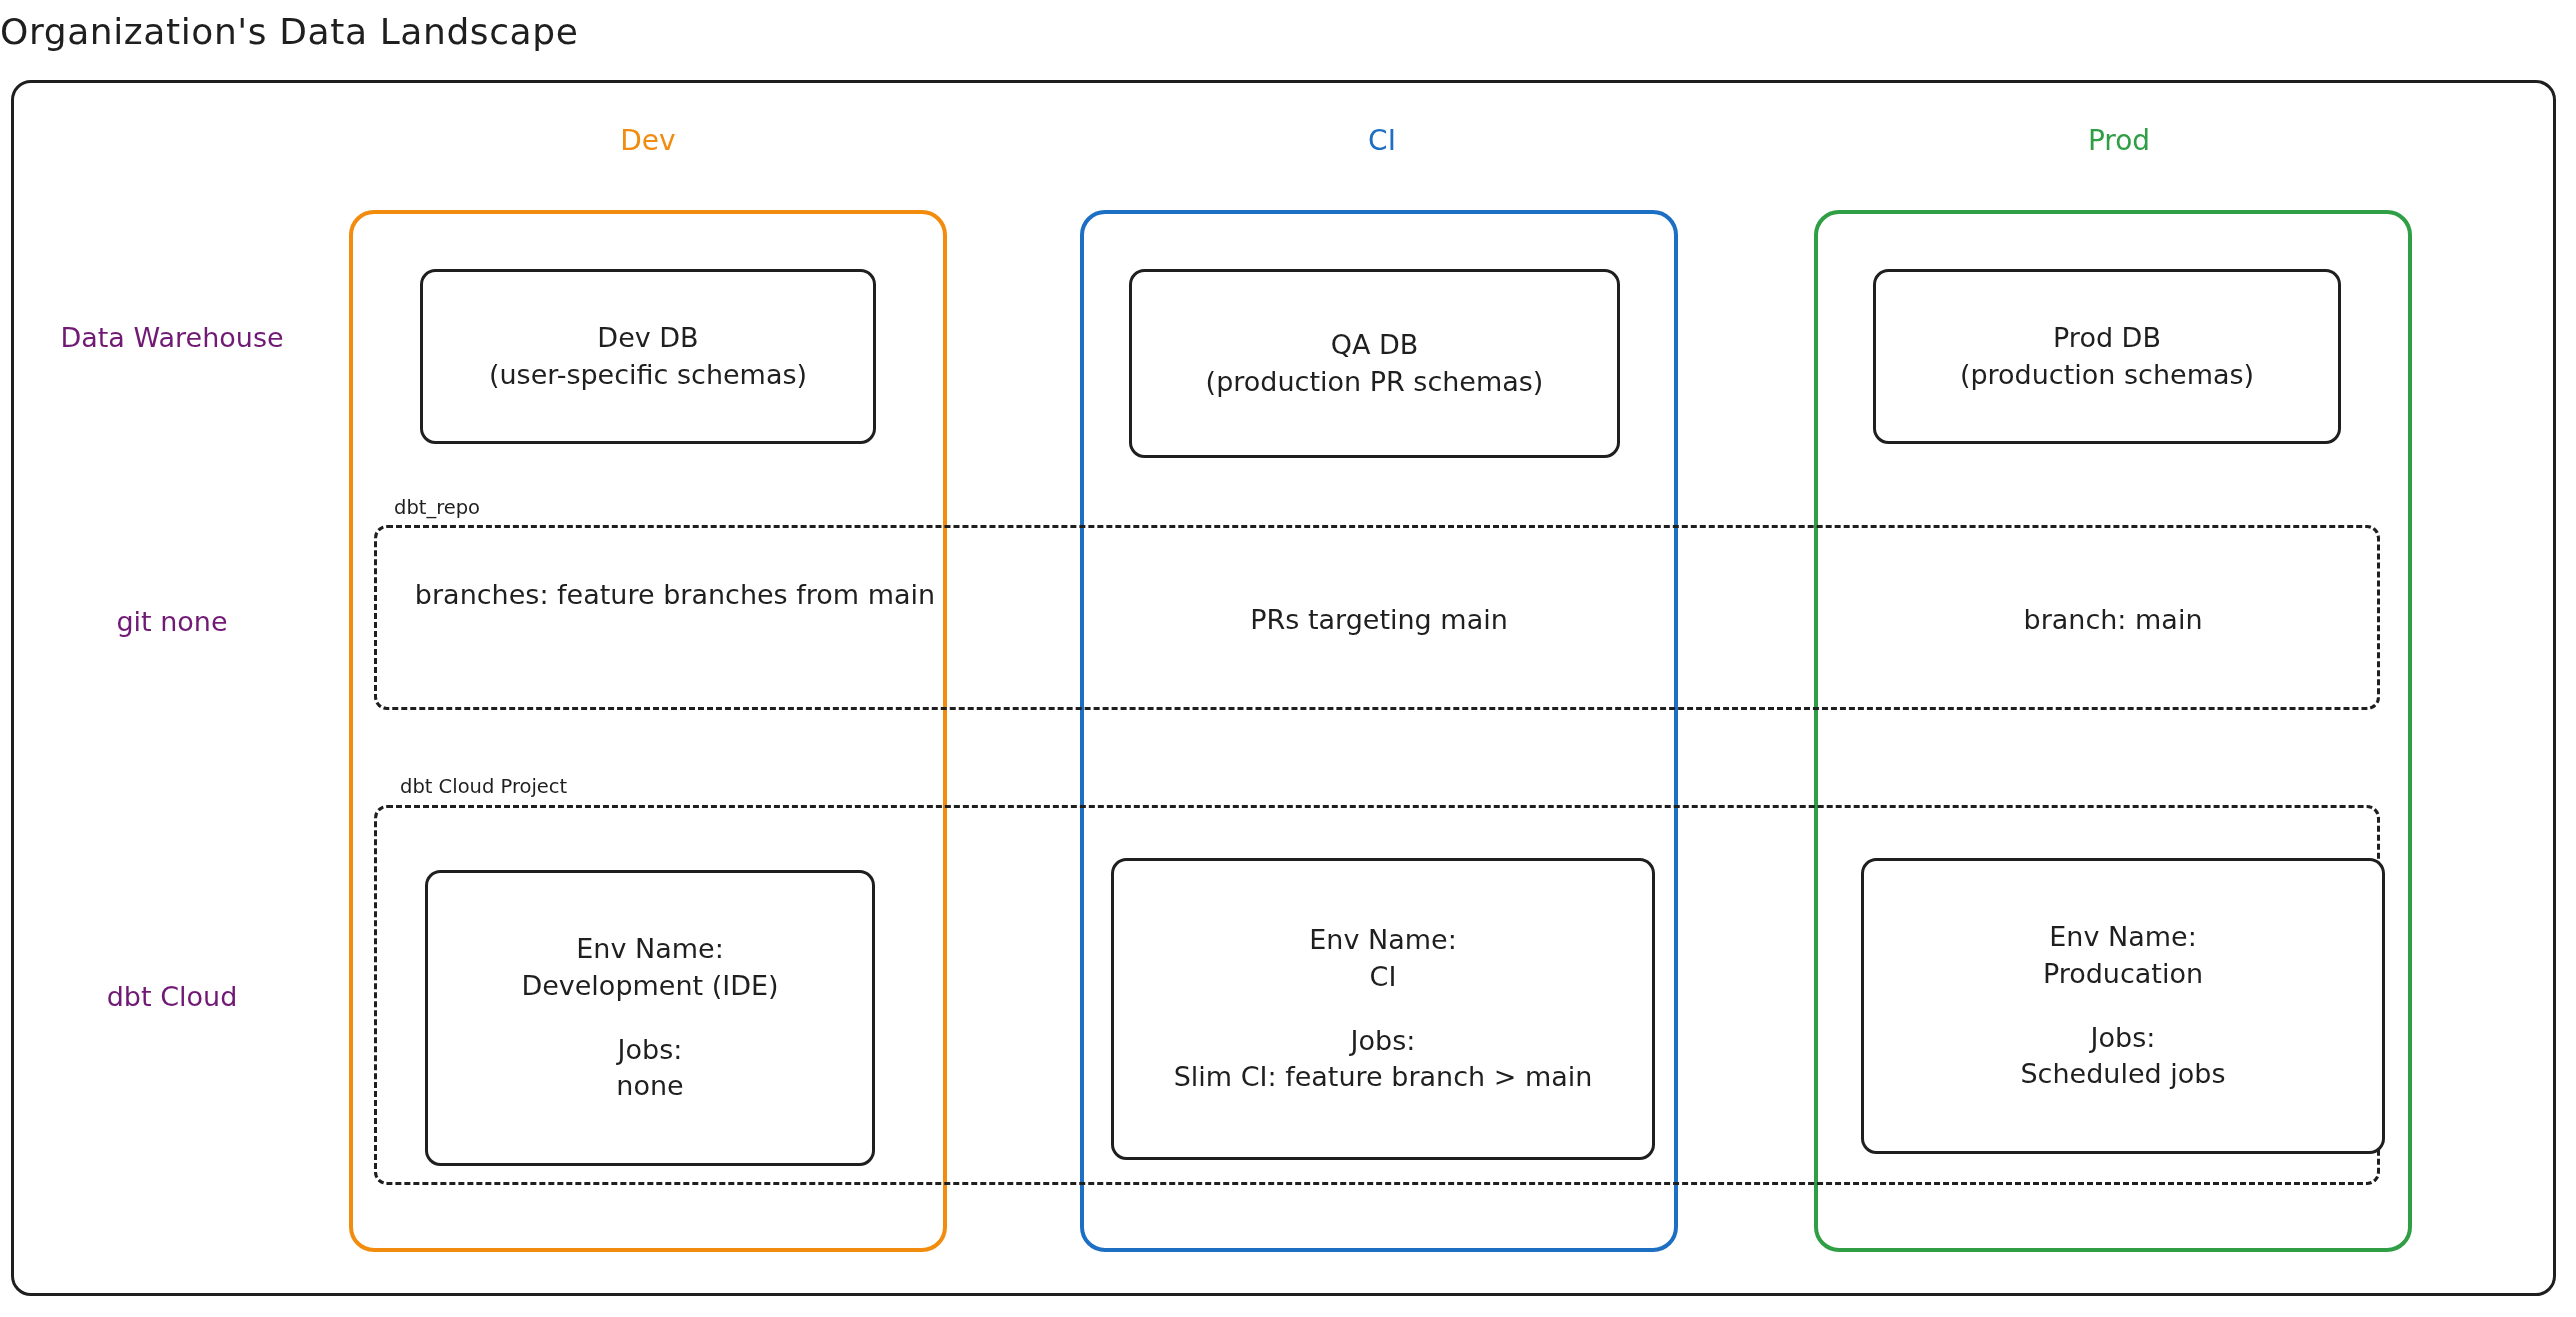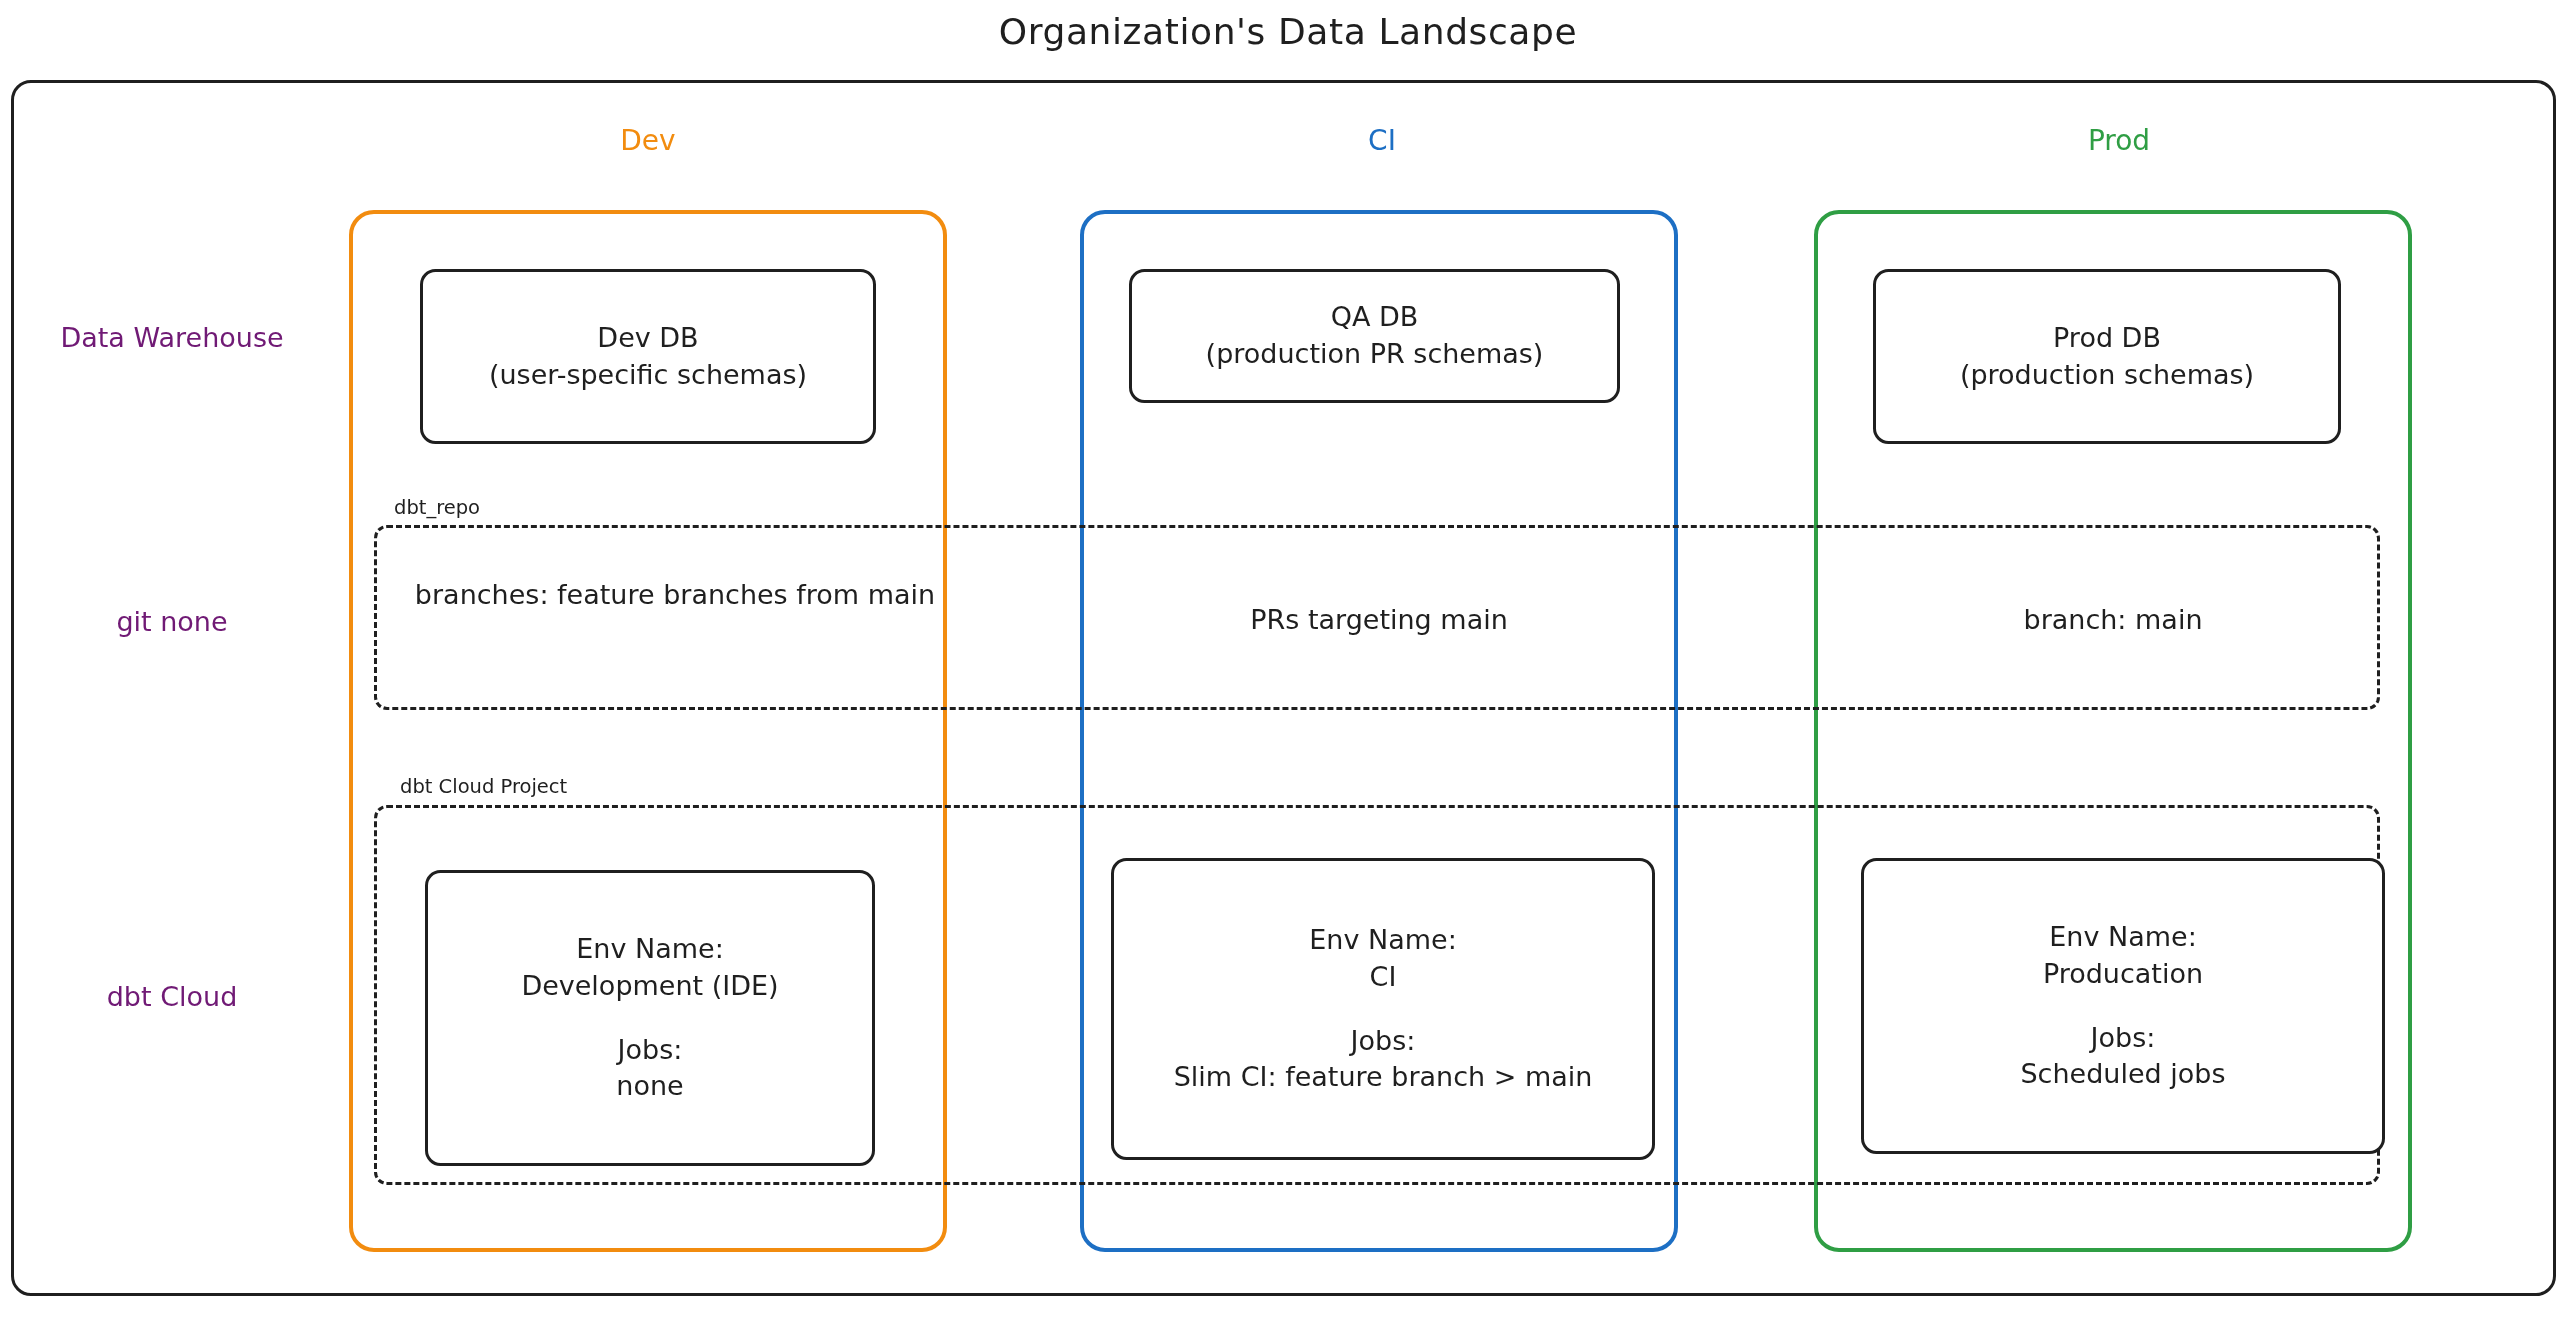--- a/index.html
+++ b/index.html
@@ -15,21 +15,20 @@
     overflow: hidden;
     position: relative;
   }
 
   
   #diagram-title {
     position: absolute;
     top: 10.7px;
     left: 0;
     width: 2576px;
-    text-align: center;
     font-size: 36px;
     letter-spacing: 0.6px;
     color: #1f1f1f;
   }
 
   
   #outer-frame {
     position: absolute;
     left: 10.7px;
     top: 80px;
@@ -123,21 +122,21 @@
     text-align: center;
     font-size: 27px;
     line-height: 1.36;
     color: #1f1f1f;
   }
   .card .line { display: block; white-space: nowrap; }
   .card .gap  { height: 27px; }
 
   
   #card-dev-db  { left: 420px;  top: 269px; width: 456px;  height: 175px; }
-  #card-qa-db   { left: 1129px; top: 269px; width: 491px;  height: 134px; }
+  #card-qa-db   { left: 1129px; top: 269px; width: 491px;  height: 189px; }
   #card-prod-db { left: 1873px; top: 269px; width: 468px;  height: 175px; align-items: center; }
 
   
   #card-dev-env  { left: 425px;  top: 870px; width: 450px;  height: 296px; }
   #card-ci-env   { left: 1111px; top: 858px; width: 544px;  height: 302px; }
   #card-prod-env { left: 1861px; top: 858px; width: 524px;  height: 296px; }
 
   
   .lane-text {
     position: absolute;

